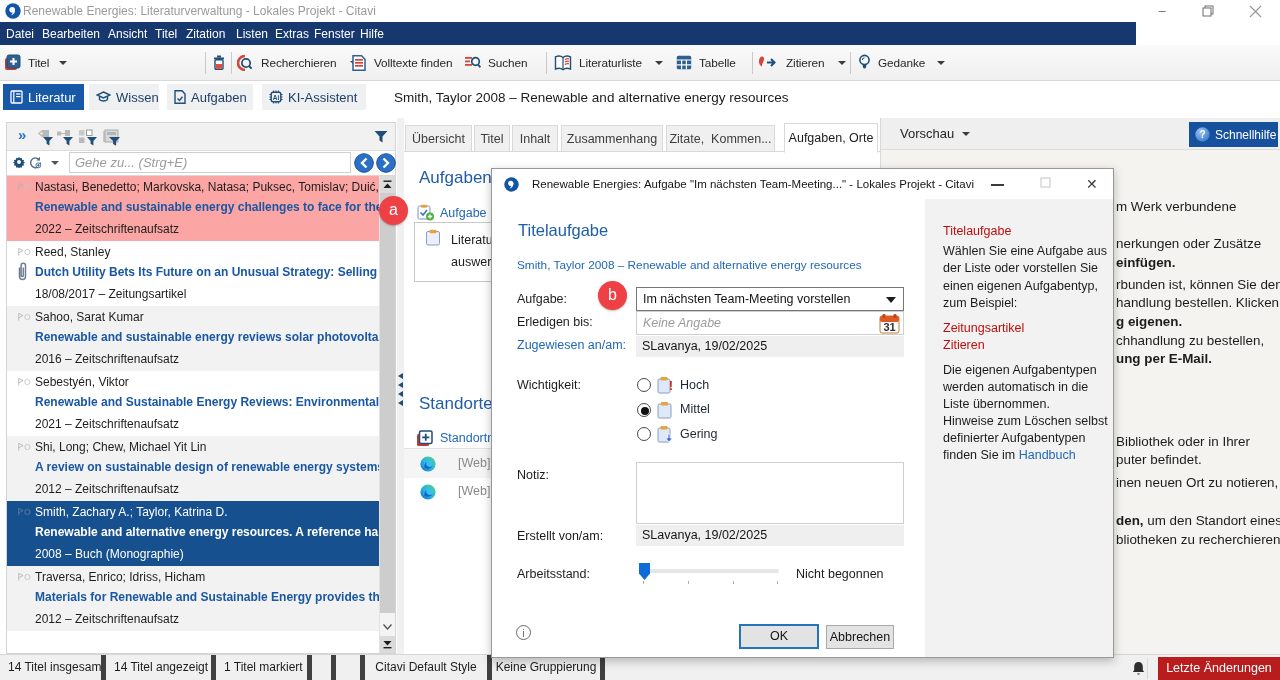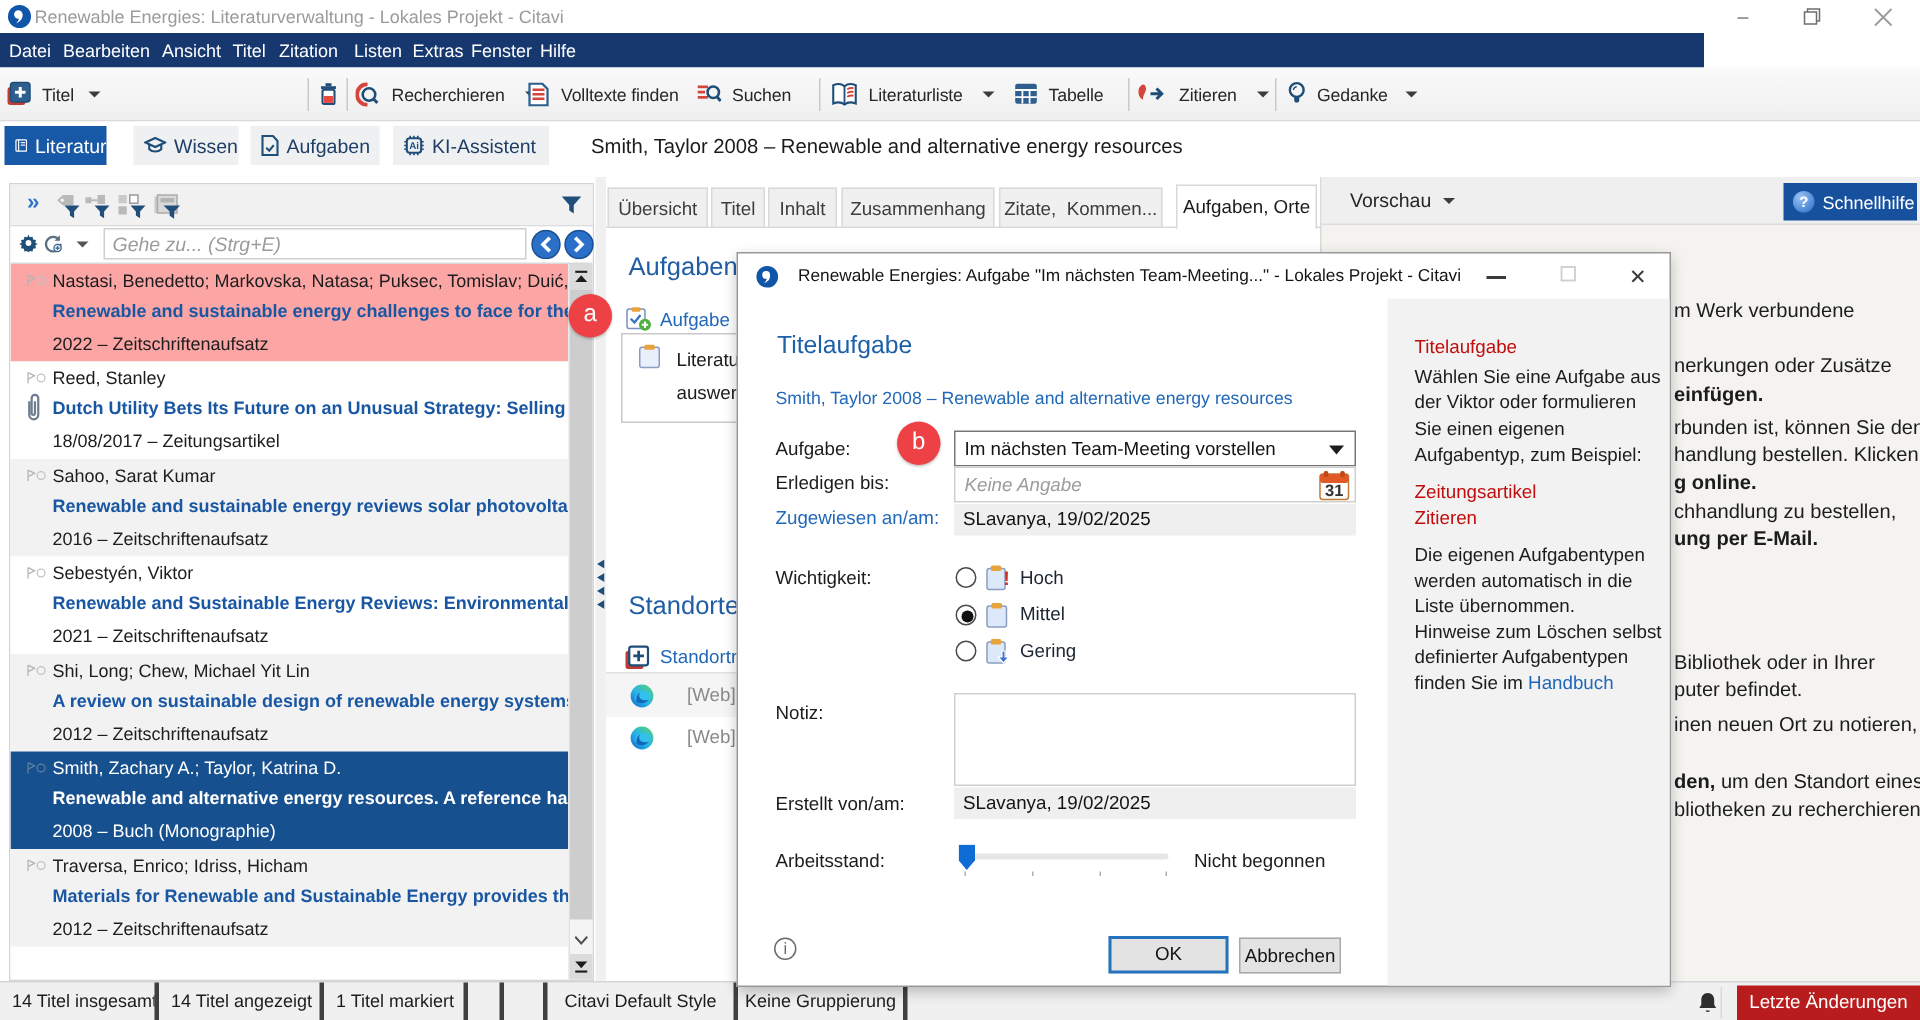--- a/index.html
+++ b/index.html
@@ -55,21 +55,21 @@
 .doctab.active { background:#fff; border-bottom:1px solid #fff; top:5px; height:30px; color:#1b1b1b; z-index:2; }
 #doctabline { position:absolute; left:0; top:33px; width:476px; height:1px; background:#d9d9d9; }
 
 
 #preview { position:absolute; left:880px; top:118px; width:400px; height:536px; background:#f4f3f0; border-left:1px solid #d9d9d9; }
 #prevhead { position:absolute; left:0; top:0; width:399px; height:32px; background:#efefef; border-bottom:1px solid #dcdcdc; }
 .helpline { position:absolute; left:235px; font-size:13.4px; color:#1c1c1c; white-space:nowrap; }
 
 
 #statusbar { position:absolute; left:0; top:654px; width:1280px; height:26px; background:#f0f0f0; border-top:1px solid #d6d6d6; font-size:12.5px; color:#1c1c1c; }
-.scell { position:absolute; top:0; height:26px; line-height:25px; border-right:3px solid #404040; padding-left:8px; font-size:12px; white-space:nowrap; overflow:hidden; }
+.scell { position:absolute; top:0; height:26px; line-height:25px; border-right:5px solid #404040; padding-left:8px; font-size:12px; white-space:nowrap; overflow:hidden; }
 
 
 #dialog { position:absolute; left:491px; top:168px; width:623px; height:490px; background:#fff; border:1px solid #989898; box-shadow:0 3px 9px rgba(0,0,0,0.25); z-index:10; }
 #dlg-side { position:absolute; right:0; top:30px; width:188px; height:458px; background:#f2f2f2; }
 #dialog .lbl { position:absolute; left:25px; font-size:12.5px; color:#1c1c1c; }
 #dialog .fld { position:absolute; left:144px; width:268px; font-size:12.5px; }
 .redcirc { position:absolute; width:29px; height:29px; border-radius:50%; background:#ee4145; color:#fff; font-size:16px; text-align:center; line-height:28px; z-index:20; box-shadow:0 1px 2px rgba(0,0,0,0.25); }
 </style>
 </head>
 <body>
@@ -202,21 +202,21 @@
       <rect x="0.7" y="0.7" width="10.6" height="10.6" rx="1.5" fill="#fff" stroke="#2e5f8f" stroke-width="1.5"></rect>
       <rect x="2" y="2" width="2.6" height="8" fill="#e8544a"></rect>
     </svg>
   <svg class="abs" style="left:1262px;top:54px;" width="12" height="12" viewBox="0 0 12 12">
       <rect x="0.7" y="0.7" width="10.6" height="10.6" rx="1.5" fill="#fff" stroke="#2e5f8f" stroke-width="1.5"></rect>
       <rect x="2" y="2" width="2.6" height="8" fill="#c9cfd6"></rect>
     </svg>
 </div>
 
 <div id="apptabs">
-  <div class="apptab active" style="left:3px;width:68px;">
+  <div class="apptab active" style="left:3px;width:81px;">
     <svg width="13" height="14" viewBox="0 0 13 14">
         <rect x="1" y="1" width="11" height="12" rx="1" fill="none" stroke="#fff" stroke-width="1.3"></rect>
         <rect x="3.2" y="1" width="1.2" height="12" fill="#fff"></rect>
         <rect x="6" y="3.4" width="4.5" height="1.2" fill="#fff"></rect>
         <rect x="6" y="6" width="4.5" height="1.2" fill="#fff"></rect>
       </svg>
     <span>Literatur</span>
     </div>
   <div class="apptab" style="left:89px;width:70px;">
     <svg width="15" height="13" viewBox="0 0 15 13">
@@ -471,21 +471,21 @@
         </svg>
       <span style="color:#fff;font-size:12px;margin-left:5px;">Schnellhilfe</span>
     </div>
   </div>
   <div id="helptext">
     <div class="helpline" style="top:81px;">m Werk verbundene</div>
     <div class="helpline" style="top:118px;">nerkungen oder Zusätze</div>
     <div class="helpline" style="top:137px;font-weight:bold;">einfügen.</div>
     <div class="helpline" style="top:159px;">rbunden ist, können Sie den</div>
     <div class="helpline" style="top:177px;">handlung bestellen. Klicken</div>
-    <div class="helpline" style="top:196px;font-weight:bold;">g online.</div>
+    <div class="helpline" style="top:196px;font-weight:bold;">g eigenen.</div>
     <div class="helpline" style="top:215px;">chhandlung zu bestellen,</div>
     <div class="helpline" style="top:233px;font-weight:bold;">ung per E-Mail.</div>
     <div class="helpline" style="top:316px;">Bibliothek oder in Ihrer</div>
     <div class="helpline" style="top:334px;">puter befindet.</div>
     <div class="helpline" style="top:357px;">inen neuen Ort zu notieren,</div>
     <div class="helpline" style="top:395px;"><b>den,</b> um den Standort eines</div>
     <div class="helpline" style="top:414px;">bliotheken zu recherchieren.</div>
   </div>
 </div>
 
@@ -518,21 +518,21 @@
   <div class="abs" style="left:499px;top:15px;width:13px;height:2px;background:#3c3c3c;"></div>
   <div class="abs" style="left:548px;top:8px;">
       <svg width="11" height="11" viewBox="0 0 11 11">
         <rect x="1" y="1" width="9" height="9" fill="none" stroke="#cecece" stroke-width="1.2"></rect>
       </svg>
     </div>
   <div class="abs" style="left:594px;top:7px;color:#3c3c3c;font-size:14px;">✕</div>
 
   <div id="dlg-side">
     <div class="abs nw" style="left:18px;top:25px;color:#c00d0d;">Titelaufgabe</div>
-    <div class="abs" style="left:18px;top:44px;width:166px;line-height:17.4px;color:#1c1c1c;">Wählen Sie eine Aufgabe aus der Viktor oder formulieren Sie einen eigenen Aufgabentyp, zum Beispiel:</div>
+    <div class="abs" style="left:18px;top:44px;width:166px;line-height:17.4px;color:#1c1c1c;">Wählen Sie eine Aufgabe aus der Liste oder vorstellen Sie einen eigenen Aufgabentyp, zum Beispiel:</div>
     <div class="abs nw" style="left:18px;top:122px;color:#c00d0d;">Zeitungsartikel</div>
     <div class="abs nw" style="left:18px;top:139px;color:#c00d0d;">Zitieren</div>
     <div class="abs" style="left:18px;top:163px;width:170px;line-height:17px;color:#1c1c1c;">Die eigenen Aufgabentypen werden automatisch in die Liste übernommen.<br>Hinweise zum Löschen selbst definierter Aufgabentypen finden Sie im <span style="color:#2268b8;">Handbuch</span></div>
   </div>
 
   <div class="abs nw" style="left:26px;top:52px;font-size:16.5px;color:#1d5fa8;">Titelaufgabe</div>
   <div class="abs nw" style="left:25px;top:89px;font-size:11.8px;color:#2268b8;">Smith, Taylor 2008 – Renewable and alternative energy resources</div>
 
   <div class="lbl" style="top:123px;">Aufgabe:</div>
   <div class="fld" style="top:118px;height:24px;background:#fff;border:1px solid #767676;">

